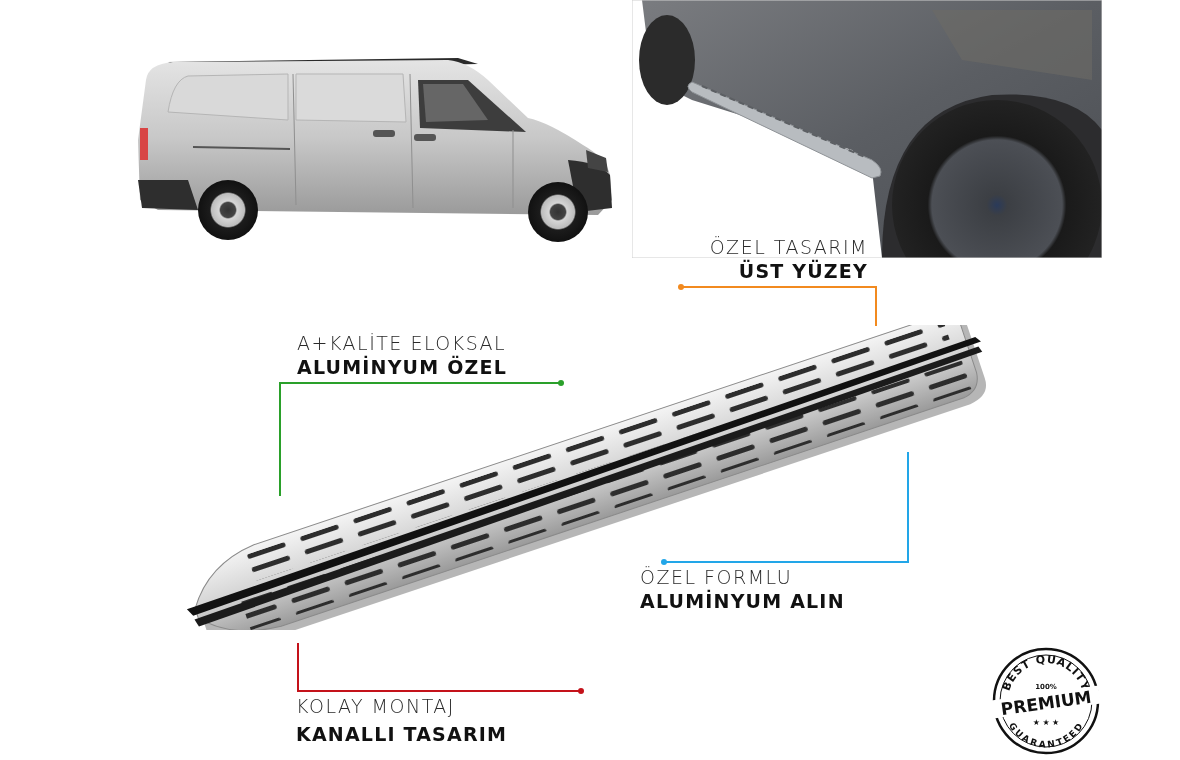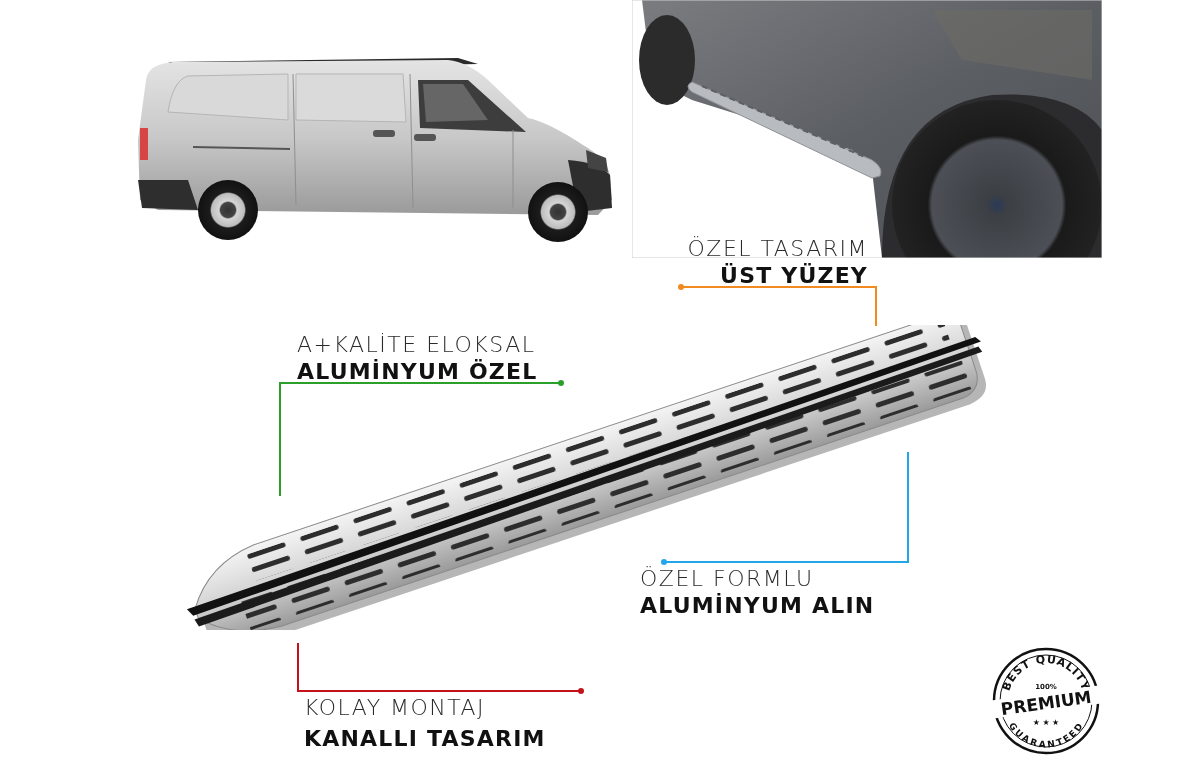--- a/index.html
+++ b/index.html
@@ -1,19 +1,19 @@
 <!DOCTYPE html>
 <html><head>
   <meta charset="utf-8">
   <style>
     html, body { margin: 0; padding: 0; background: #ffffff; }
     body { width: 1180px; height: 760px; position: relative; overflow: hidden; font-family: "DejaVu Sans", "Liberation Sans", sans-serif; }
     .abs { position: absolute; }
-    .label-light { font-family: "DejaVu Sans", sans-serif; font-weight: 300; font-size: 22px; letter-spacing: 1.5px; color: #2a2a2a; transform: scaleX(1.05); transform-origin: left center; white-space: nowrap; }
-    .label-bold { font-family: "DejaVu Sans", sans-serif; font-weight: 700; font-size: 22px; letter-spacing: 1.2px; color: #111; white-space: nowrap; }
+    .label-light { font-family: "DejaVu Sans", sans-serif; font-weight: 300; font-size: 19px; letter-spacing: 1.5px; color: #2a2a2a; transform: scaleX(1.05); transform-origin: left center; white-space: nowrap; }
+    .label-bold { font-family: "DejaVu Sans", sans-serif; font-weight: 700; font-size: 19px; letter-spacing: 1.2px; color: #111; white-space: nowrap; }
     .right { text-align: right; }
     .line { position: absolute; }
     .dot { position: absolute; width: 6px; height: 6px; border-radius: 50%; }
     svg { display: block; }
   </style>
 </head>
 <body>
 
 <div class="abs" style="left:128px;top:50px;width:500px;height:195px;">
   <svg width="500" height="195" viewBox="0 0 500 195">
@@ -150,21 +150,21 @@
 <div class="line" style="left:664px;top:561px;width:245px;height:2px;background:#22a6e8;"></div>
 <div class="dot" style="left:661px;top:559px;background:#22a6e8;"></div>
 <div class="abs" style="left:640px;top:566px;width:268px;">
   <div class="label-light" style="transform:none;">ÖZEL FORMLU</div>
   <div class="label-bold" style="margin-top:2px;">ALUMİNYUM ALIN</div>
 </div>
 
 <div class="line" style="left:297px;top:643px;width:2px;height:49px;background:#c4121a;"></div>
 <div class="line" style="left:297px;top:690px;width:284px;height:2px;background:#c4121a;"></div>
 <div class="dot" style="left:578px;top:688px;background:#c4121a;"></div>
-<div class="abs" style="left:304px;top:695px;">
+<div class="abs" style="left:296px;top:695px;">
   <div class="label-light" style="transform:none;">KOLAY MONTAJ</div>
   <div class="label-bold" style="margin-top:6px;">KANALLI TASARIM</div>
 </div>
 
 <div class="abs" style="left:990px;top:645px;width:112px;height:112px;">
   <svg width="112" height="112" viewBox="0 0 112 112">
     <defs>
       <path id="arcTop" d="M18 56 A38 38 0 0 1 94 56"></path>
       <path id="arcBot" d="M20 60 A36 36 0 0 0 92 60"></path>
     </defs>

